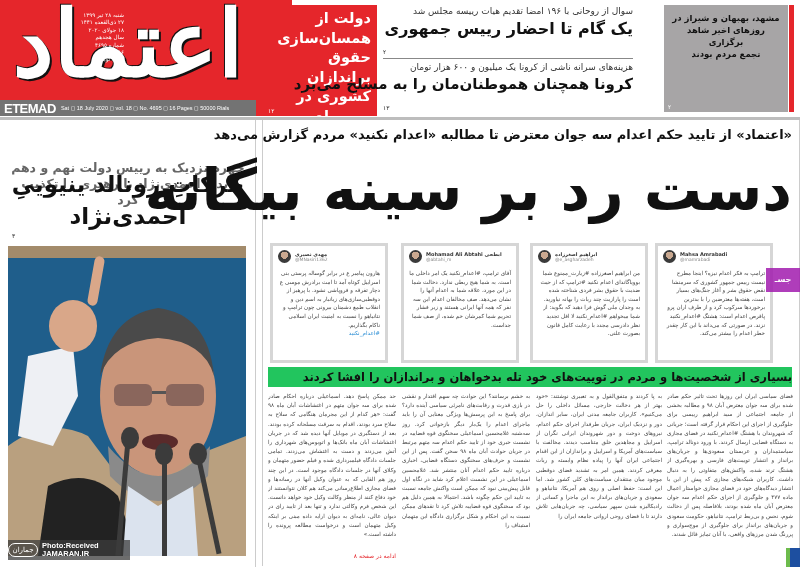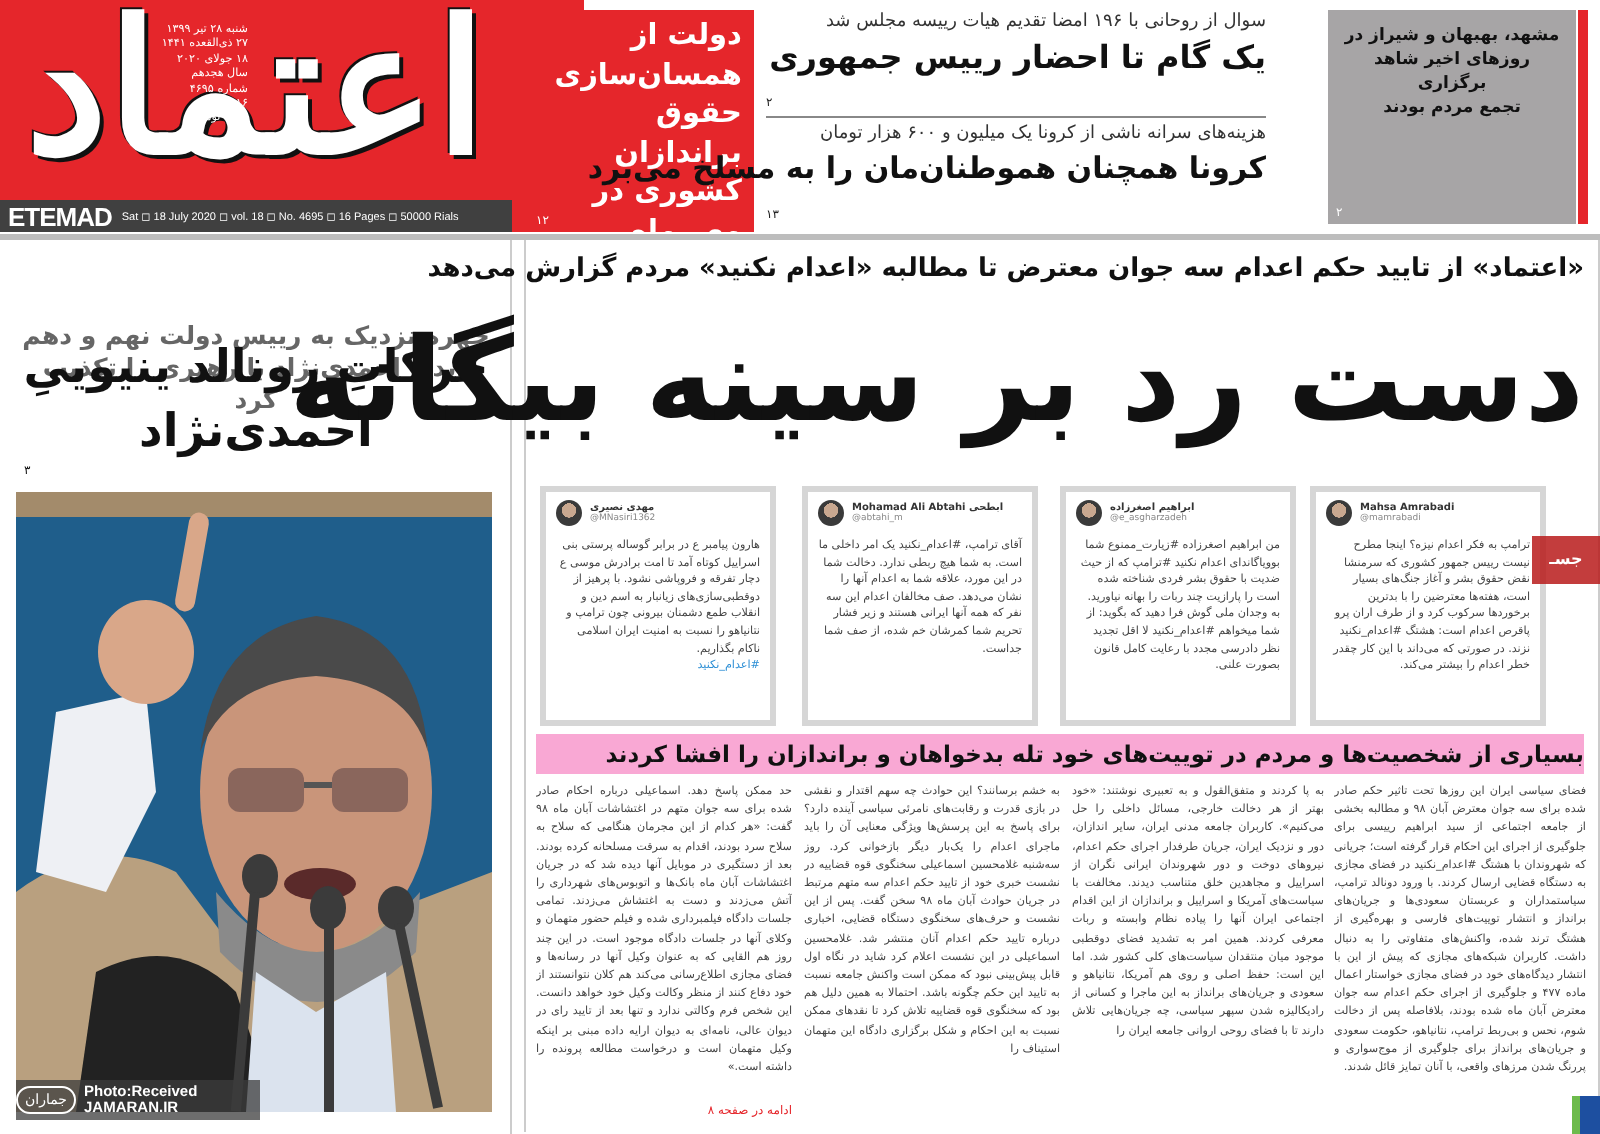--- a/index.html
+++ b/index.html
@@ -9,21 +9,21 @@
   .rtl { direction: rtl; text-align: right; }
 
   
   #masthead { left: 0; top: 0; width: 292px; height: 116px; background: #e5262b; overflow: hidden; }
   #logo-text { position: absolute; left: 12px; top: -6px; width: 232px; height: 100px; color: #fff;
     font-family: "DejaVu Serif", serif; font-weight: bold; font-size: 92px; line-height: 100px;
     text-align: center; direction: rtl; letter-spacing: -4px;
     text-shadow: 2px 2px 0 #111, -1px -1px 0 #111; }
   #issue-info { position: absolute; left: 72px; top: 12px; width: 52px; font-size: 5.6px; line-height: 7.4px;
     color: #fff; direction: rtl; text-align: right; }
-  #etemad-strip { position: absolute; left: 0; bottom: 0; width: 256px; height: 16px; background: #404040;
+  #etemad-strip { position: absolute; left: 0; bottom: 0; width: 256px; height: 16px; background: #737373;
     color: #fff; display: flex; align-items: center; gap: 5px; padding-left: 4px; }
   #etemad-en { font-family: "Liberation Sans", sans-serif; font-weight: bold; font-size: 13px; letter-spacing: -0.5px; }
   #etemad-meta { font-family: "Liberation Sans", sans-serif; font-size: 5.5px; white-space: nowrap; }
 
   
   #red-box { left: 264px; top: 5px; width: 113px; height: 111px; background: #e5262b; color: #fff;
     padding: 4px 6px; }
   #red-box-text { font-weight: bold; font-size: 14.5px; line-height: 19.5px; direction: rtl; text-align: right; }
   #red-box-page { position: absolute; left: 4px; bottom: 2px; font-size: 6px; }
 
@@ -62,26 +62,26 @@
 
   
   .tweet { position: absolute; top: 243px; width: 118px; height: 120px; background: #fff; border: 3px solid #d6d6d6; padding: 4px 5px; }
   .tw-head { display: flex; align-items: center; gap: 4px; direction: ltr; }
   .tw-avatar { width: 13px; height: 13px; border-radius: 50%; background: radial-gradient(circle at 50% 40%, #c9a890 0 35%, #3a3a3a 36%); flex: none; }
   .tw-name { font-size: 5px; font-weight: bold; color: #333; line-height: 6px; }
   .tw-handle { font-size: 4.5px; color: #888; line-height: 6px; }
   .tw-body { margin-top: 6px; font-size: 5.6px; line-height: 8.6px; color: #444; direction: rtl; text-align: right; }
   .tw-body .tag { color: #2d8fd5; }
 
-  #subhead-bar { left: 268px; top: 367px; width: 524px; height: 20px; background: #f9a8d4; font-weight: bold; font-size: 11.5px; line-height: 20px; direction: rtl; text-align: center; white-space: nowrap; padding-left: 36px; }
+  #subhead-bar { left: 268px; top: 367px; width: 524px; height: 20px; background: #22c55e; font-weight: bold; font-size: 11.5px; line-height: 20px; direction: rtl; text-align: center; white-space: nowrap; padding-left: 36px; }
 
   .col-text { position: absolute; top: 392px; height: 172px; font-size: 5.6px; line-height: 9.2px; color: #444; direction: rtl; text-align: justify; overflow: hidden; }
   .more-link { color: #e5262b; }
 
-  #red-sticker { left: 766px; top: 268px; width: 34px; height: 24px; background: #b91c1c; opacity: .85; color: #fff; font-size: 8px; font-weight: bold; line-height: 24px; text-align: center; }
+  #red-sticker { left: 766px; top: 268px; width: 34px; height: 24px; background: #a21caf; opacity: .85; color: #fff; font-size: 8px; font-weight: bold; line-height: 24px; text-align: center; }
   #bottom-accent { left: 786px; top: 548px; width: 14px; height: 19px; background: linear-gradient(90deg, #6dbb4c 0 30%, #1d4fa0 30% 100%); }
 </style>
 </head>
 <body>
 
 <div id="masthead" class="abs">
   <div id="logo-text">اعتماد</div>
   <div id="issue-info">
     <div>شنبه ۲۸ تیر ۱۳۹۹</div>
     <div>۲۷ ذی‌القعده ۱۴۴۱</div>

